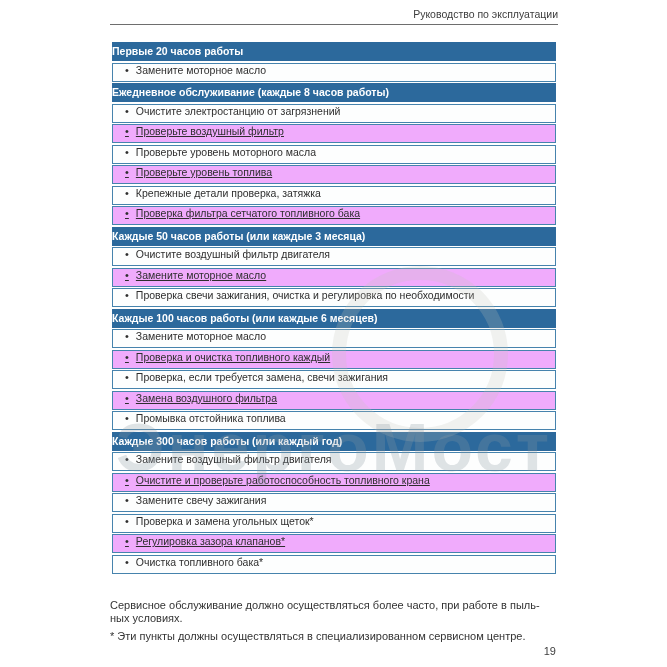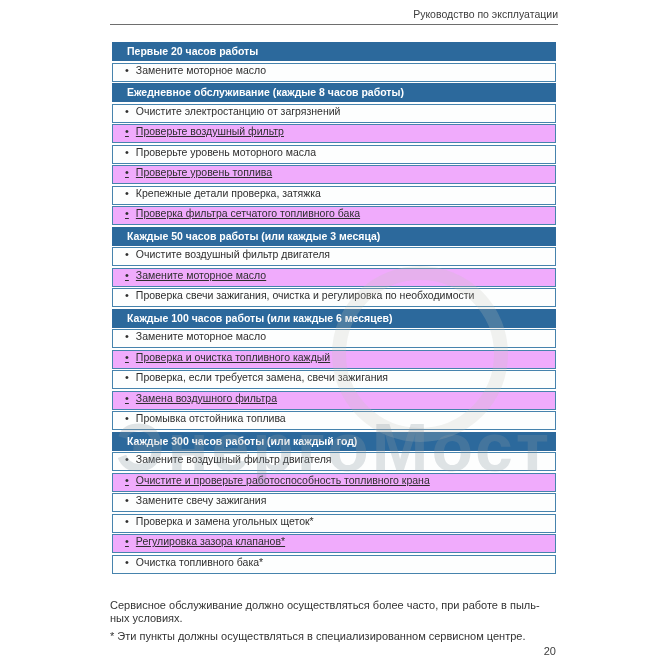--- a/index.html
+++ b/index.html
@@ -37,21 +37,21 @@
   }
 
   
   .mtable {
     position:absolute; top:42px; left:112px; width:444px; z-index:1;
   }
   .sec-header {
     height:19px; line-height:19px; box-sizing:border-box;
     background:#2c699c; color:#ffffff;
     font-weight:bold; font-size:10.5px;
-    padding-left:15px; margin-bottom:1.5px;
+    margin-bottom:1.5px;
     white-space:nowrap; overflow:hidden;
   }
   .item {
     height:19px; box-sizing:border-box;
     border:1px solid #4683ad; background:#fdfefe;
     font-size:10.5px; color:#2e2e2e;
     padding-left:12px; margin-bottom:1.5px;
     display:flex; align-items:flex-start;
     white-space:nowrap; overflow:hidden;
   }
@@ -178,15 +178,15 @@
     </div>
 
   <div class="footnotes">
     <div class="note">
       <span class="line">Сервисное обслуживание должно осуществляться более часто, при работе в пыль-</span>
       <span class="line">ных условиях.</span>
     </div>
     <div class="note">* Эти пункты должны осуществляться в специализированном сервисном центре.</div>
   </div>
 
-  <div class="page-number">20</div>
+  <div class="page-number">19</div>
 
 </div>
 
 </body></html>

